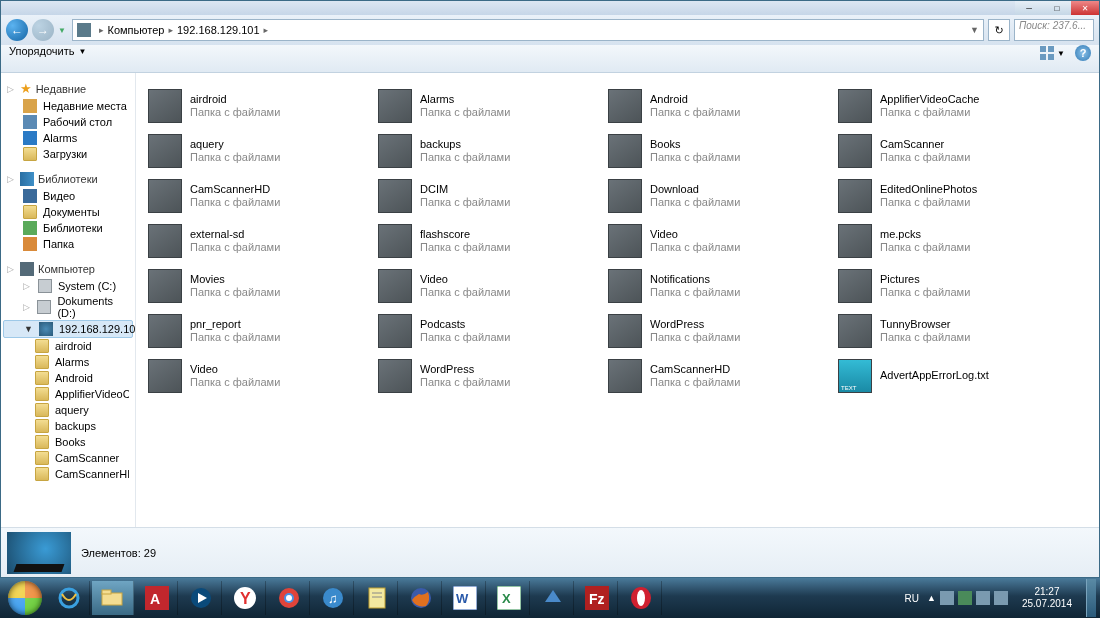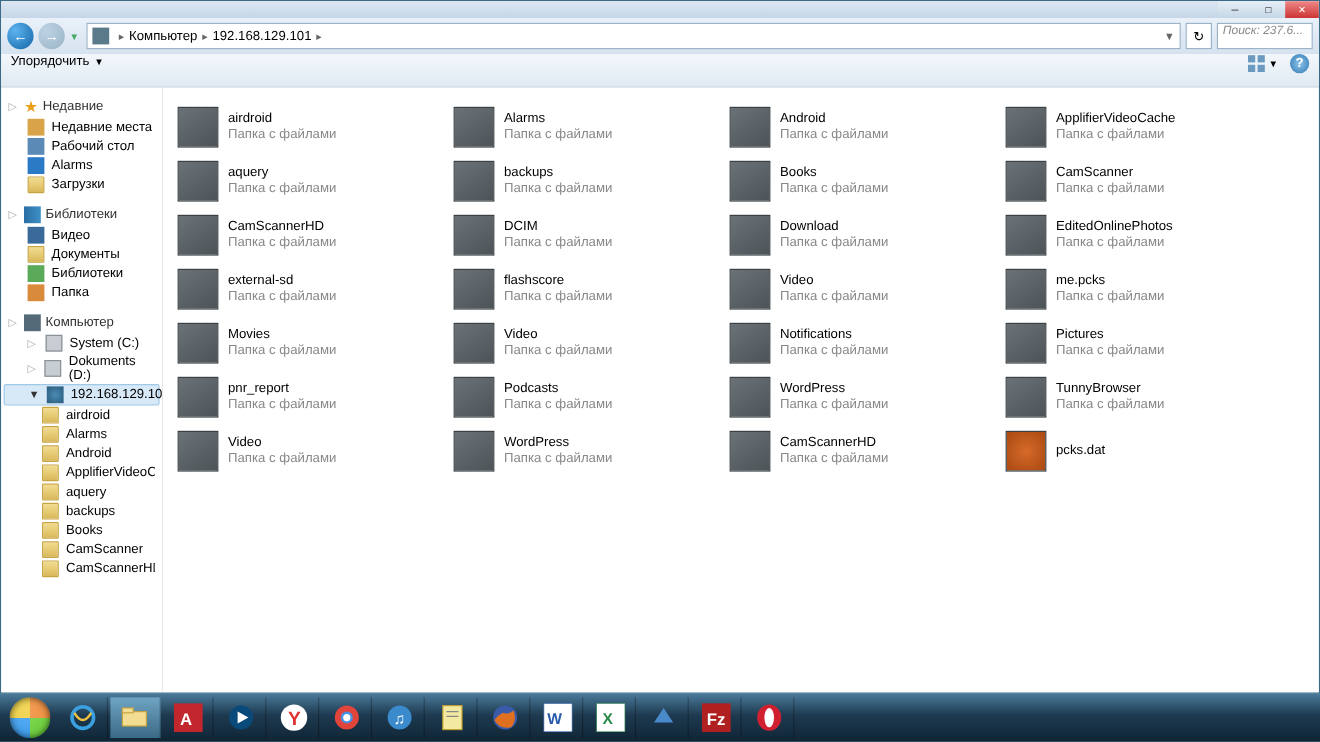--- a/index.html
+++ b/index.html
@@ -422,29 +422,33 @@
             </div>
           </div>
           <div class="item">
             <div class="thumb"></div>
             <div class="itemtext">
               <div class="itemtitle">CamScannerHD</div>
               <div class="itemsub">Папка с файлами</div>
             </div>
           </div>
           <div class="item">
-            <div class="thumb dat"></div>
-            <div class="itemtext">
-              <div class="itemtitle">pcks.dat</div>
+            <div class="thumb txt"></div>
+            <div class="itemtext">
+              <div class="itemtitle">AdvertAppErrorLog.txt</div>
             </div>
           </div>
         </div>
     </div>
   </div>
 
+  <div class="statusbar">
+    <div class="statusthumb"></div>
+    <span>Элементов: 29</span>
+  </div>
 </div>
 
 <div class="taskbar">
   <div class="tbleft">
     <div class="startbtn">
         <div class="orb"></div>
       </div>
     <div class="tbicon">
         <svg width="24" height="24">
           <circle cx="12" cy="12" r="9" fill="none" stroke="#3aa0e0" stroke-width="3"></circle>
@@ -524,13 +528,28 @@
           <text x="4" y="18" fill="#fff" font-size="14" font-weight="bold">Fz</text>
         </svg>
       </div>
     <div class="tbicon">
         <svg width="24" height="24">
           <ellipse cx="12" cy="12" rx="10" ry="11" fill="#d02030"></ellipse>
           <ellipse cx="12" cy="12" rx="4" ry="8" fill="#fff"></ellipse>
         </svg>
       </div>
   </div>
+  <div class="tbright">
+    <span>RU</span>
+    <div class="tray">
+      <span style="color:#fff;font-size:9px">▲</span>
+      <span class="trayicon"></span>
+      <span class="trayicon" style="background:#4a8a5a"></span>
+      <span class="trayicon"></span>
+      <span class="trayicon"></span>
+    </div>
+    <div class="clock">
+      <div>21:27</div>
+      <div>25.07.2014</div>
+    </div>
+    <div class="showdesk"></div>
+  </div>
 </div>
 
 </body></html>

